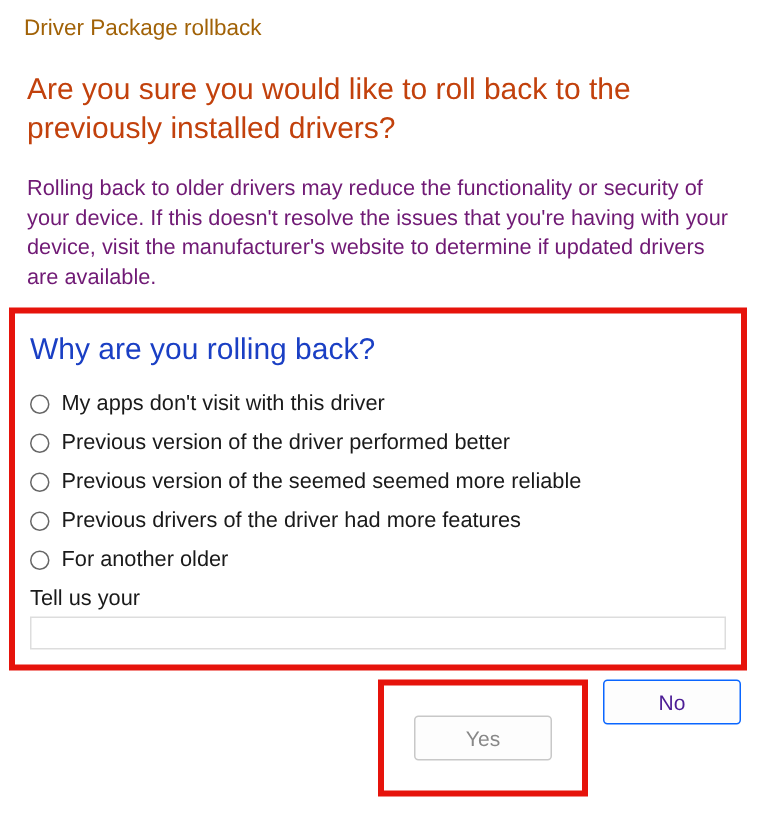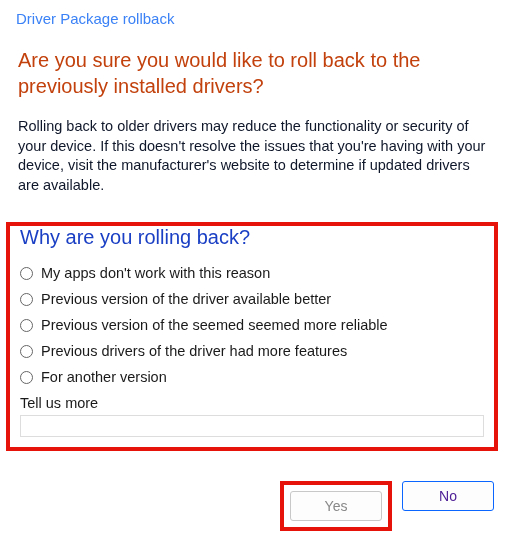--- a/index.html
+++ b/index.html
@@ -8,40 +8,40 @@
       font-size: 14px;
       color: #1a1a1a;
       background: #fff;
       width: 512px;
       height: 547px;
       padding: 10px 18px 18px 18px;
       position: relative;
     }
     .window-title {
       font-size: 15px;
-      color: #3b82f6;
+      color: #a16207;
       margin-bottom: 20px;
       margin-left: -2px;
     }
     .headline {
       color: #c2410c;
       font-size: 20px;
       font-weight: 400;
       line-height: 1.3;
       margin-bottom: 18px;
     }
     .body-text {
-      color: #0f172a;
+      color: #701a75;
       font-size: 14.5px;
       line-height: 1.35;
-      margin-bottom: 27px;
+      margin-bottom: 10px;
     }
     .highlight-box {
       border: 4px solid #e6130b;
-      padding: 0 10px 10px 10px;
+      padding: 13px 10px 10px 10px;
       margin-left: -12px;
       margin-right: -4px;
     }
     .section-heading {
       color: #1a3fc4;
       font-size: 20px;
       font-weight: 400;
       margin: 0 0 16px 0;
     }
     .reasons { list-style: none; margin: 0 0 8px 0; }
@@ -88,59 +88,59 @@
       font-size: 14px;
       background: #fdfdfd;
       border: 1px solid #c8c8c8;
       border-radius: 3px;
       color: #4c1d95;
       cursor: pointer;
     }
     .btn-no { border-color: #0a66ff; }
     .btn-yes-wrap {
       border: 4px solid #e6130b;
-      padding: 6px;
+      padding: 20px;
       display: inline-flex;
     }
     .btn-yes { color: #888; }
   </style>
 </head>
 <body>
 
 <div class="window-title">Driver Package rollback</div>
 
 <div class="headline">Are you sure you would like to roll back to the previously installed drivers?</div>
 
 <div class="body-text">Rolling back to older drivers may reduce the functionality or security of your device. If this doesn't resolve the issues that you're having with your device, visit the manufacturer's website to determine if updated drivers are available.</div>
 
 <div class="highlight-box">
   <div class="section-heading">Why are you rolling back?</div>
   <ul class="reasons">
     <li>
       <input type="radio" name="reason" class="radio" style="">
-      <span>My apps don't work with this reason</span>
+      <span>My apps don't visit with this driver</span>
     </li>
     <li>
       <input type="radio" name="reason" class="radio" style="">
-      <span>Previous version of the driver available better</span>
+      <span>Previous version of the driver performed better</span>
     </li>
     <li>
       <input type="radio" name="reason" class="radio" style="">
       <span>Previous version of the seemed seemed more reliable</span>
     </li>
     <li>
       <input type="radio" name="reason" class="radio" style="">
       <span>Previous drivers of the driver had more features</span>
     </li>
     <li>
       <input type="radio" name="reason" class="radio" style="">
-      <span>For another version</span>
+      <span>For another older</span>
     </li>
   </ul>
-  <div class="tell-label">Tell us more</div>
+  <div class="tell-label">Tell us your</div>
   <input type="text" class="tell-input" value="" style="">
 </div>
 
 <div class="button-row">
   <span class="btn-yes-wrap">
     <button class="btn btn-yes">Yes</button>
   </span>
   <button class="btn btn-no">No</button>
 </div>
 

